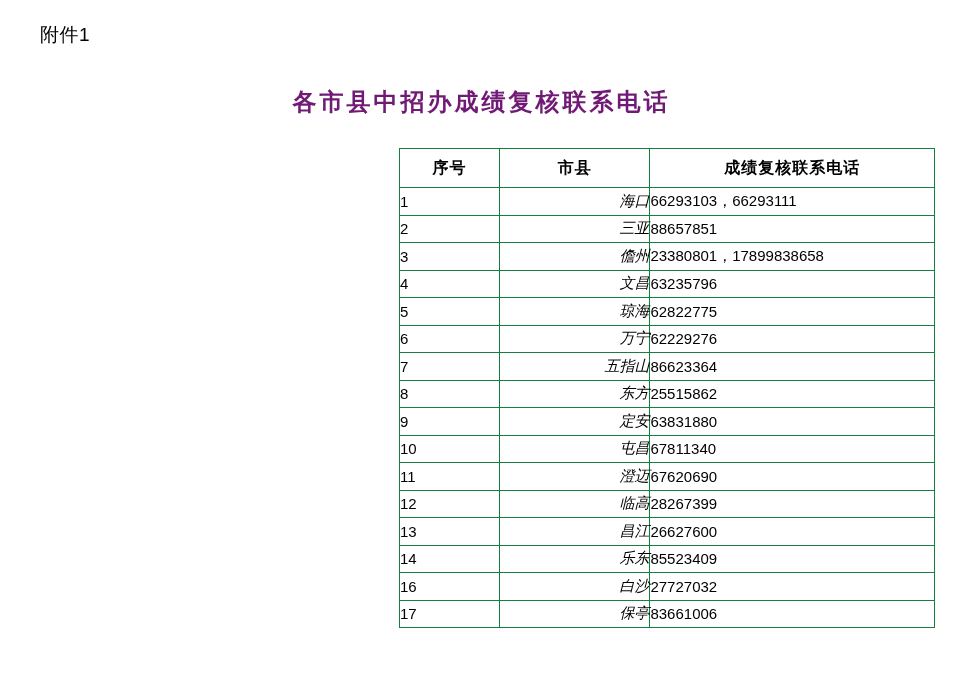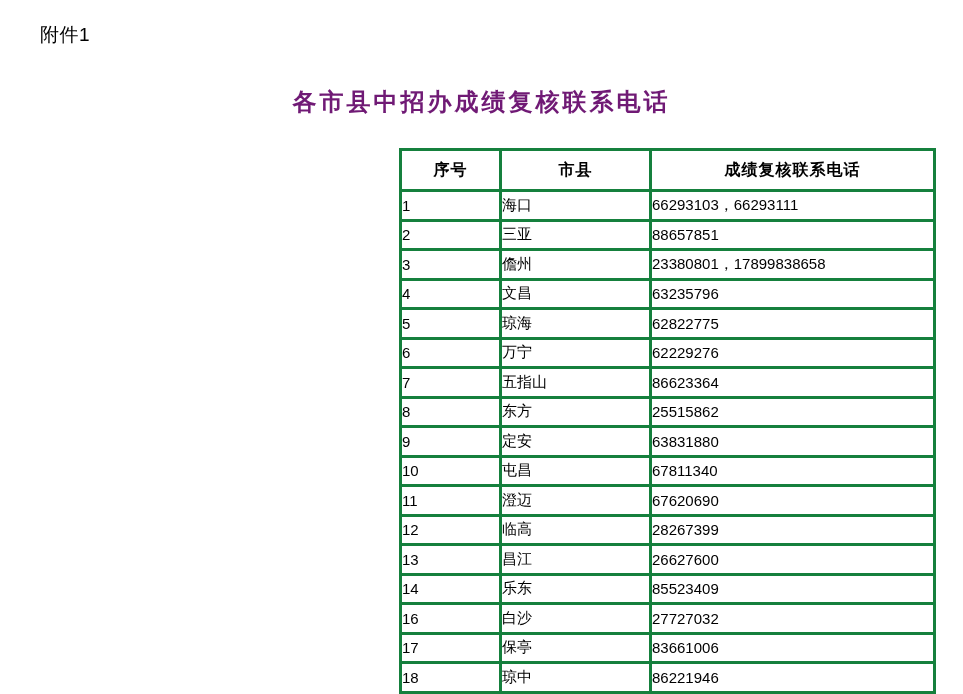--- a/index.html
+++ b/index.html
@@ -43,21 +43,21 @@
     top: 148px;
     width: 536px;
   }
   table.phone-table {
     border-collapse: collapse;
     width: 536px;
     table-layout: fixed;
   }
   table.phone-table th,
   table.phone-table td {
-    border: 3px solid #15803d;
+    border: 1px solid #15803d;
     padding: 0;
     font-size: 15px;
     color: #000000;
     vertical-align: middle;
   }
   table.phone-table thead th {
     height: 38px;
     text-align: center;
     font-weight: bold;
     font-family: "Liberation Sans", sans-serif;
@@ -70,22 +70,23 @@
   .col-idx { width: 100px; }
   .col-city { width: 150px; }
   .col-phone { width: 284px; }
 
   td.cell-idx {
     text-align: left;
     padding-left: 6px;
     font-size: 14px;
   }
   td.cell-city {
-    text-align: left;
+    text-align: right;
     font-size: 16px;
+    font-style: italic;
   }
   td.cell-phone {
     text-align: left;
     padding-left: 7px;
     font-size: 15px;
     margin-top: 44px;
   }
 </style>
 </head>
 <body>
@@ -182,20 +183,15 @@
         <tr>
           <td class="cell-idx">16</td>
           <td class="cell-city">白沙</td>
           <td class="cell-phone">27727032</td>
         </tr>
         <tr>
           <td class="cell-idx">17</td>
           <td class="cell-city">保亭</td>
           <td class="cell-phone">83661006</td>
         </tr>
-        <tr>
-          <td class="cell-idx">18</td>
-          <td class="cell-city">琼中</td>
-          <td class="cell-phone">86221946</td>
-        </tr>
       </tbody>
   </table>
 </div>
 
 </body></html>

